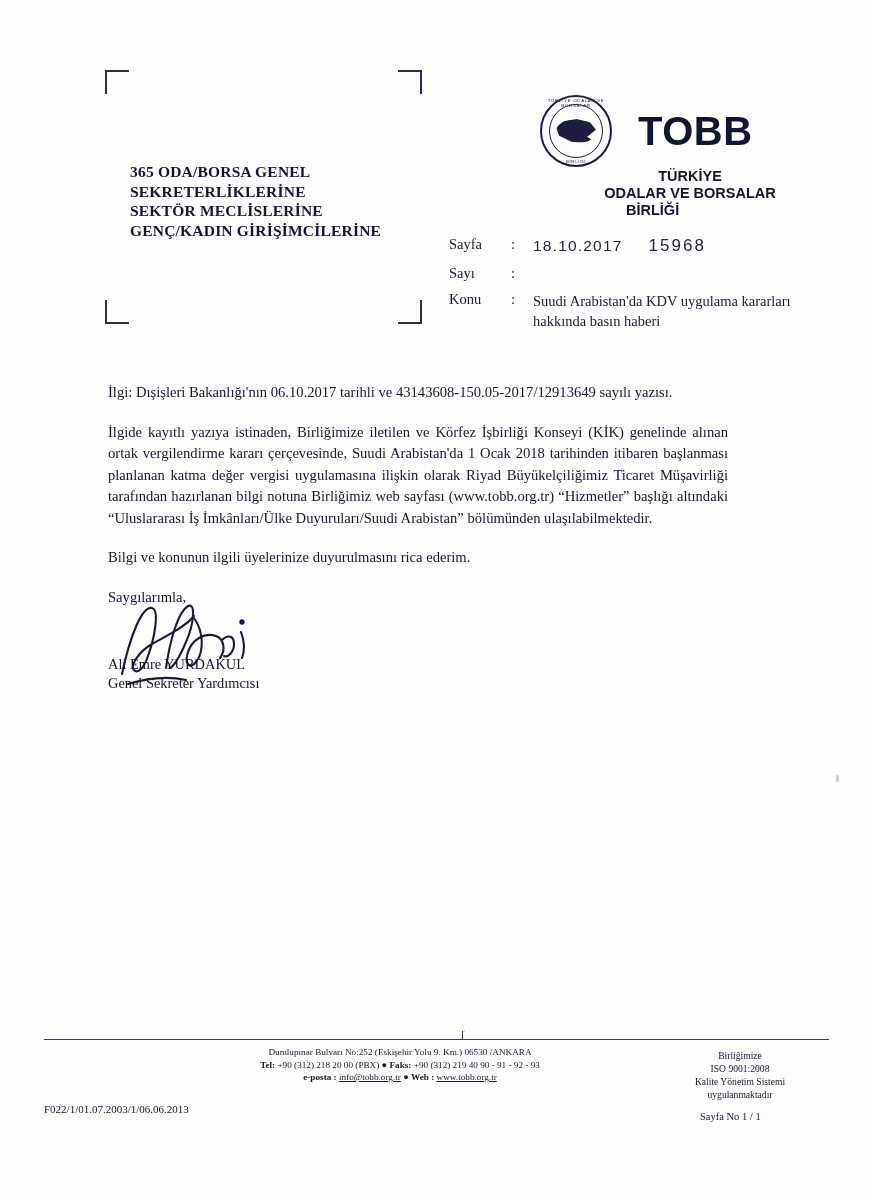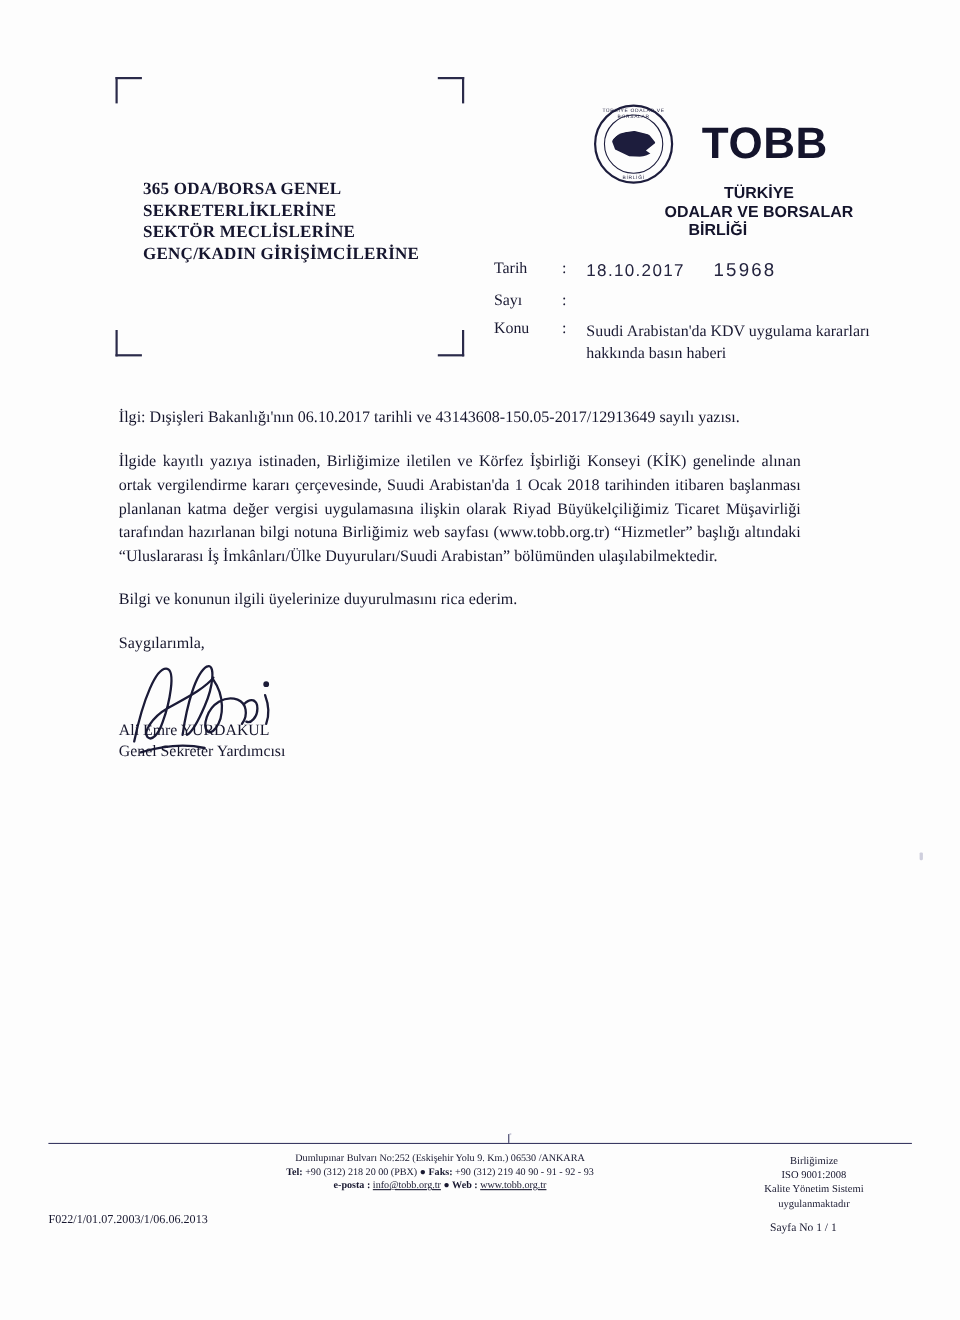--- a/index.html
+++ b/index.html
@@ -167,21 +167,21 @@
   .body-text {
     position: absolute;
     left: 108px;
     top: 370px;
     width: 620px;
     font-size: 14.6px;
     line-height: 21.5px;
     color: #16162d;
     text-align: justify;
   }
-  .body-text p { margin: 0 0 18px 0; }
+  .body-text p { margin: 12px 0 18px 0; }
   .para-ilgi { text-align: left; }
   .para-request { margin-top: 10px; }
   .signoff { margin-top: 6px; }
 
   
   .sig-wrap {
     position: absolute;
     left: 108px;
     top: 596px;
     width: 300px;
@@ -287,21 +287,21 @@
 
   <div class="addressee">
     <div>365 ODA/BORSA GENEL</div>
     <div>SEKRETERLİKLERİNE</div>
     <div>SEKTÖR MECLİSLERİNE</div>
     <div>GENÇ/KADIN GİRİŞİMCİLERİNE</div>
   </div>
 
   <div class="meta">
     <div class="meta-row">
-      <div class="meta-label">Tarih</div>
+      <div class="meta-label">Sayfa</div>
       <div class="meta-colon">:</div>
       <div class="meta-value">
         <span class="stamp-date">18.10.2017</span><span class="stamp-no">15968</span>
       </div>
     </div>
     <div class="meta-row">
       <div class="meta-label">Sayı</div>
       <div class="meta-colon">:</div>
       <div class="meta-value"></div>
     </div>

